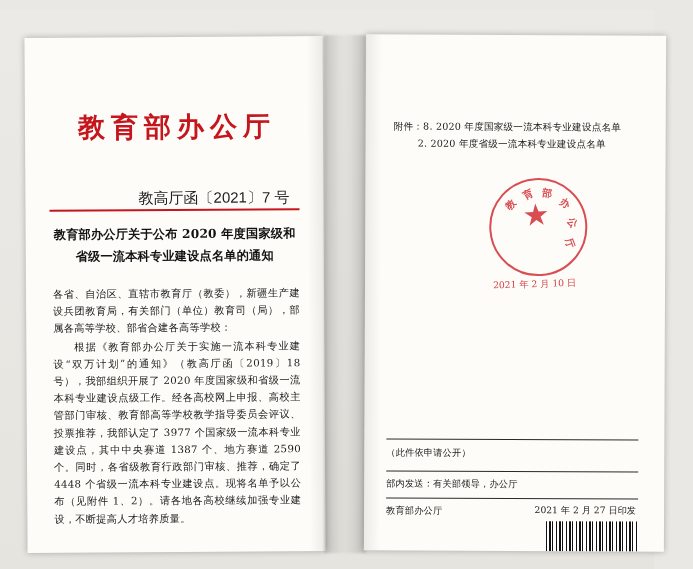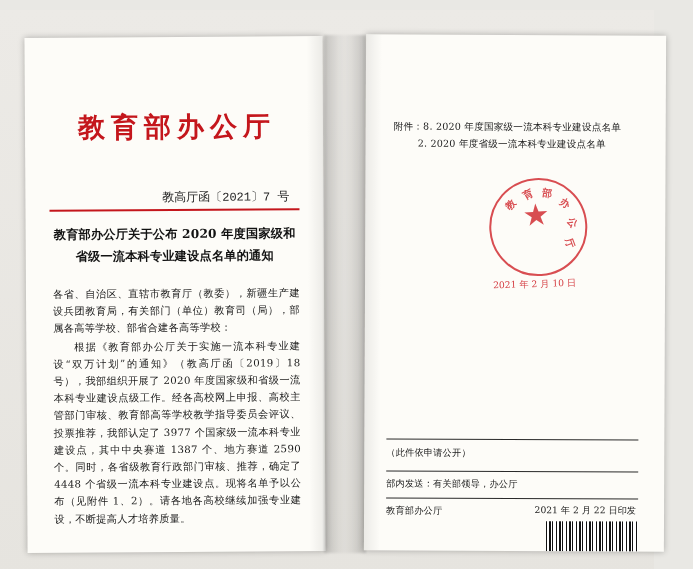--- a/index.html
+++ b/index.html
@@ -81,23 +81,23 @@
     font-weight: bold;
     font-size: 27px;
     letter-spacing: 6px;
     text-indent: 6px;
   }
 
   .doc-number {
     position: absolute;
     right: 34px;
     top: 152px;
-    font-size: 12px;
+    font-size: 15px;
     color: #1c1c1c;
-    font-family: Liberation Mono, monospace;
+    font-family: Liberation Sans, sans-serif;
   }
 
   .red-rule {
     position: absolute;
     left: 24px;
     right: 24px;
     top: 172px;
     height: 1.6px;
     background: #c4161c;
   }
@@ -303,21 +303,21 @@
         <span class="seal-char" style="left:70px; top:18px; transform:rotate(34deg);">办</span>
         <span class="seal-char" style="left:76px; top:38px; transform:rotate(56deg);">公</span>
         <span class="seal-char" style="left:72px; top:58px; transform:rotate(74deg);">厅</span>
       </div>
       <div class="seal-date">2021 年 2 月 10 日</div>
 
       <div id="info-box">
         <div class="info-line" id="info-public">（此件依申请公开）</div>
         <div class="info-line" id="info-send">部内发送：有关部领导，办公厅</div>
         <div class="info-line" id="info-issuer">教育部办公厅</div>
-        <div id="info-date">2021 年 2 月 22 日印发</div>
+        <div id="info-date">2021 年 2 月 27 日印发</div>
       </div>
 
       <div id="barcode"></div>
 
       <div class="edge-shade-r"></div>
     </div>
   </div>
 
 </div>
 

